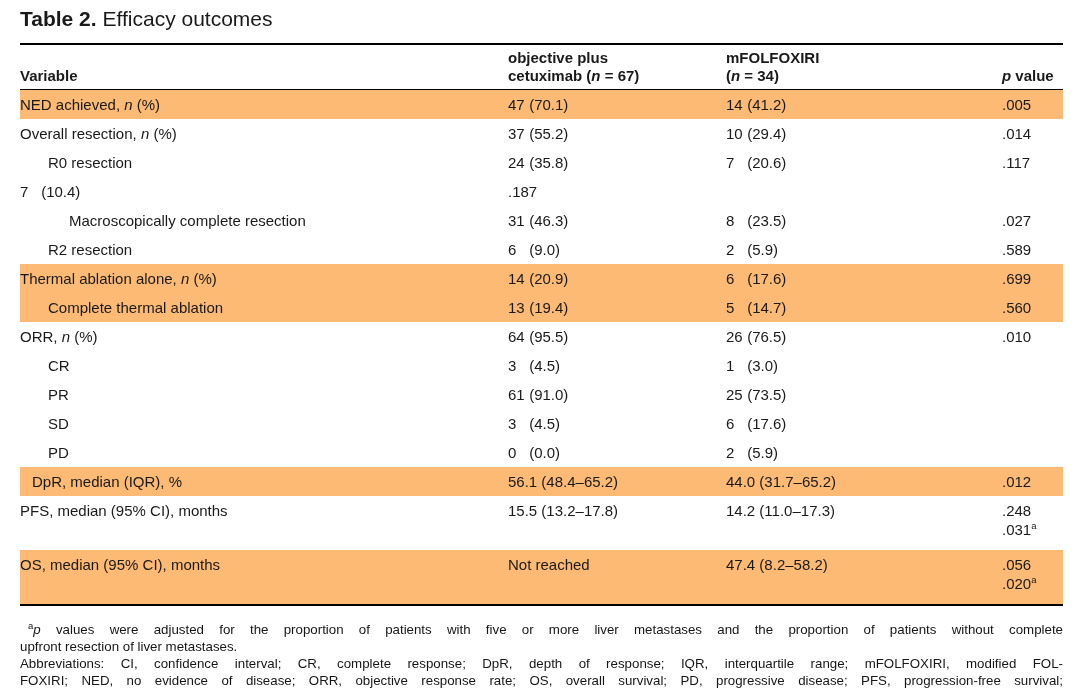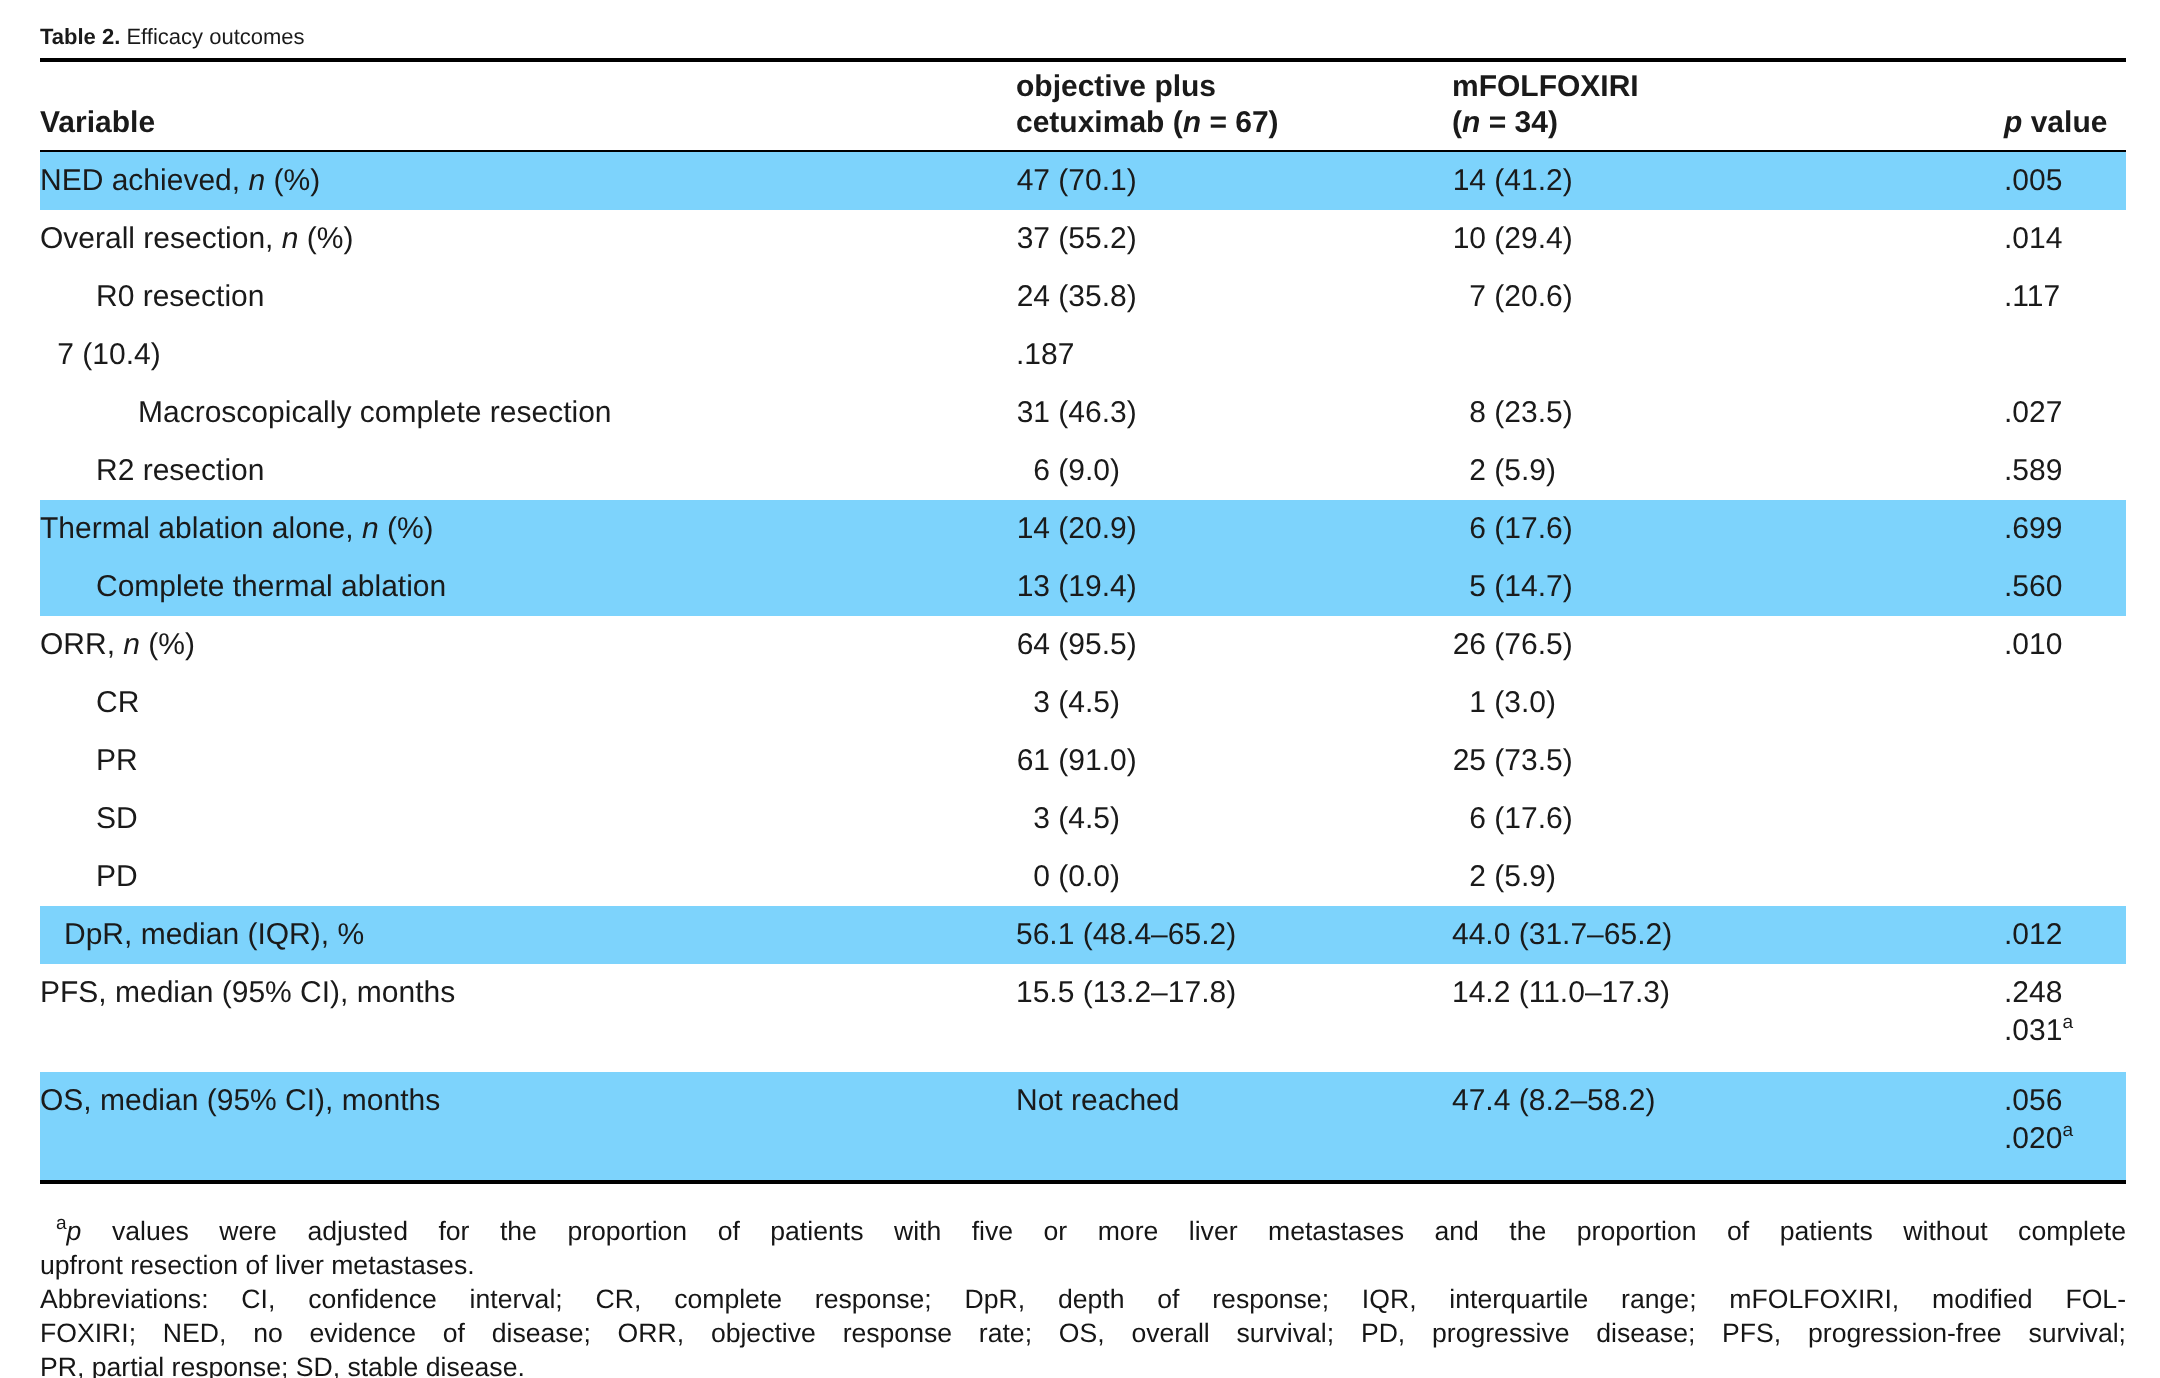--- a/index.html
+++ b/index.html
@@ -5,44 +5,44 @@
   * { margin:0; padding:0; box-sizing:border-box; }
   html,body { background:#ffffff; }
   body {
     font-family:"Liberation Sans", sans-serif;
     color:#1a1a1a;
     width:1080px; height:689px;
     overflow:hidden;
   }
   .page { position:relative; width:1080px; height:689px; background:#ffffff; padding:9px 17px 0 20px; }
 
-  .title { font-size:11px; line-height:20px; }
+  .title { font-size:21px; line-height:20px; margin-bottom:14px; }
   .title .b { font-weight:bold; }
 
   .ttable { width:1043px; border-top:2.3px solid #000; }
 
   .thead {
     display:grid; grid-template-columns:488px 218px 276px 61px;
     align-items:end;
     padding:4px 0 5px 0;
     border-bottom:1.6px solid #000;
     font-weight:bold; font-size:15px; line-height:17.5px;
   }
 
   .tbody { border-bottom:2px solid #000; }
 
   .row {
     display:grid; grid-template-columns:488px 218px 276px 61px;
     min-height:29px; font-size:15px; line-height:19px;
   }
   .row > div { padding-top:5px; }
-  .row.shaded { background:#7dd3fc; }
+  .row.shaded { background:#fdba74; }
   .row.tall { min-height:54px; }
 
-  .vnum { display:inline-block; min-width:17px; text-align:right; white-space:pre; }
+  .vnum { display:inline-block; min-width:17px; white-space:pre; }
 
   sup { font-size:9.5px; vertical-align:super; line-height:0; }
   em { font-style:italic; }
 
   .fnotes { width:1043px; padding-top:6px; font-size:13.3px; line-height:16.9px; color:#161616; }
   .fn-line { text-align:justify; text-align-last:justify; }
   .fn-line.noj { text-align:justify; text-align-last:left; }
   .fn-line.ind { padding-left:8px;margin-top:10px; }
 </style>
 </head>

